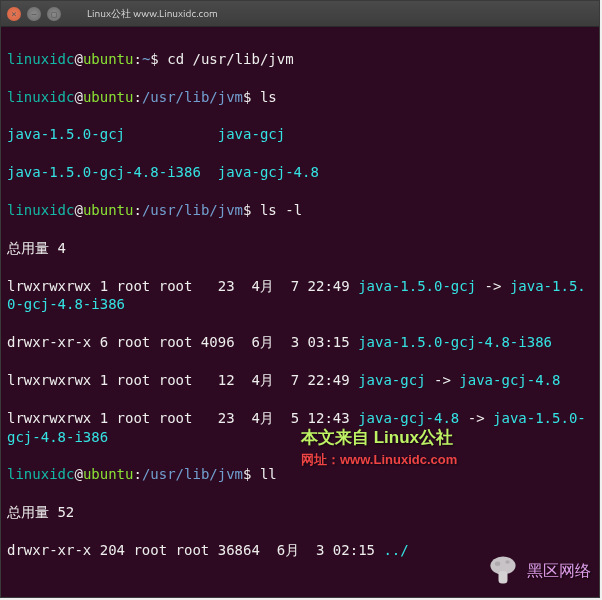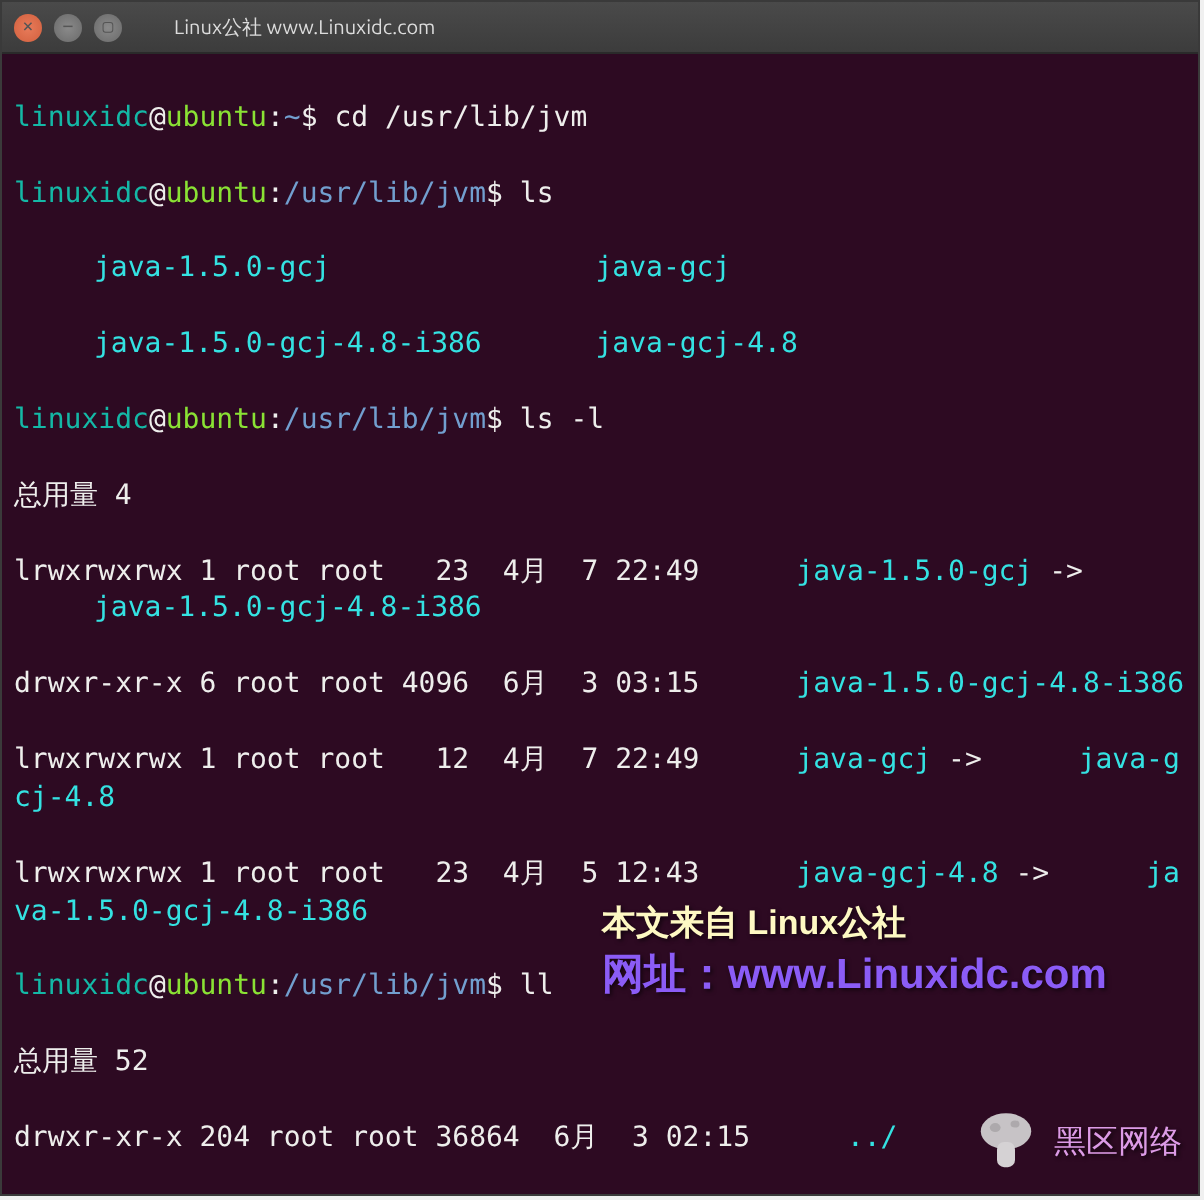--- a/index.html
+++ b/index.html
@@ -52,42 +52,41 @@
   font-size: 14px;
   line-height: 1.35;
   white-space: pre-wrap;
   word-break: break-all;
   height: calc(100% - 26px);
   overflow: hidden;
 }
 .prompt-user { color: #14b8a6; }
 .prompt-host { color: #8ae234; }
 .prompt-path { color: #729fcf; }
-.cyan { color: #34e2e2; margin-left: 40px; }
+.cyan { color: #34e2e2; }
 .white { color: #eeeeec; }
 .line { display: block; }
 .watermark1 {
   position: absolute;
   top: 425px;
   left: 300px;
-  color: #fef9c3;
+  color: #bef264;
   font-family: "SimHei", sans-serif;
   font-size: 17px;
   font-weight: bold;
   text-shadow: 1px 1px 2px rgba(0,0,0,0.6);
   pointer-events: none;
-  margin-top: 24px;
 }
 .watermark2 {
   position: absolute;
-  top: 472px;
+  top: 450px;
   left: 300px;
-  color: #8b5cf6;
+  color: #ef4444;
   font-family: "SimHei", sans-serif;
-  font-size: 21px;
+  font-size: 13px;
   font-weight: bold;
   text-shadow: 1px 1px 2px rgba(0,0,0,0.6);
   pointer-events: none;
 }
 .corner-wm {
   position: absolute;
   bottom: 8px;
   right: 8px;
   display: flex;
   align-items: center;

